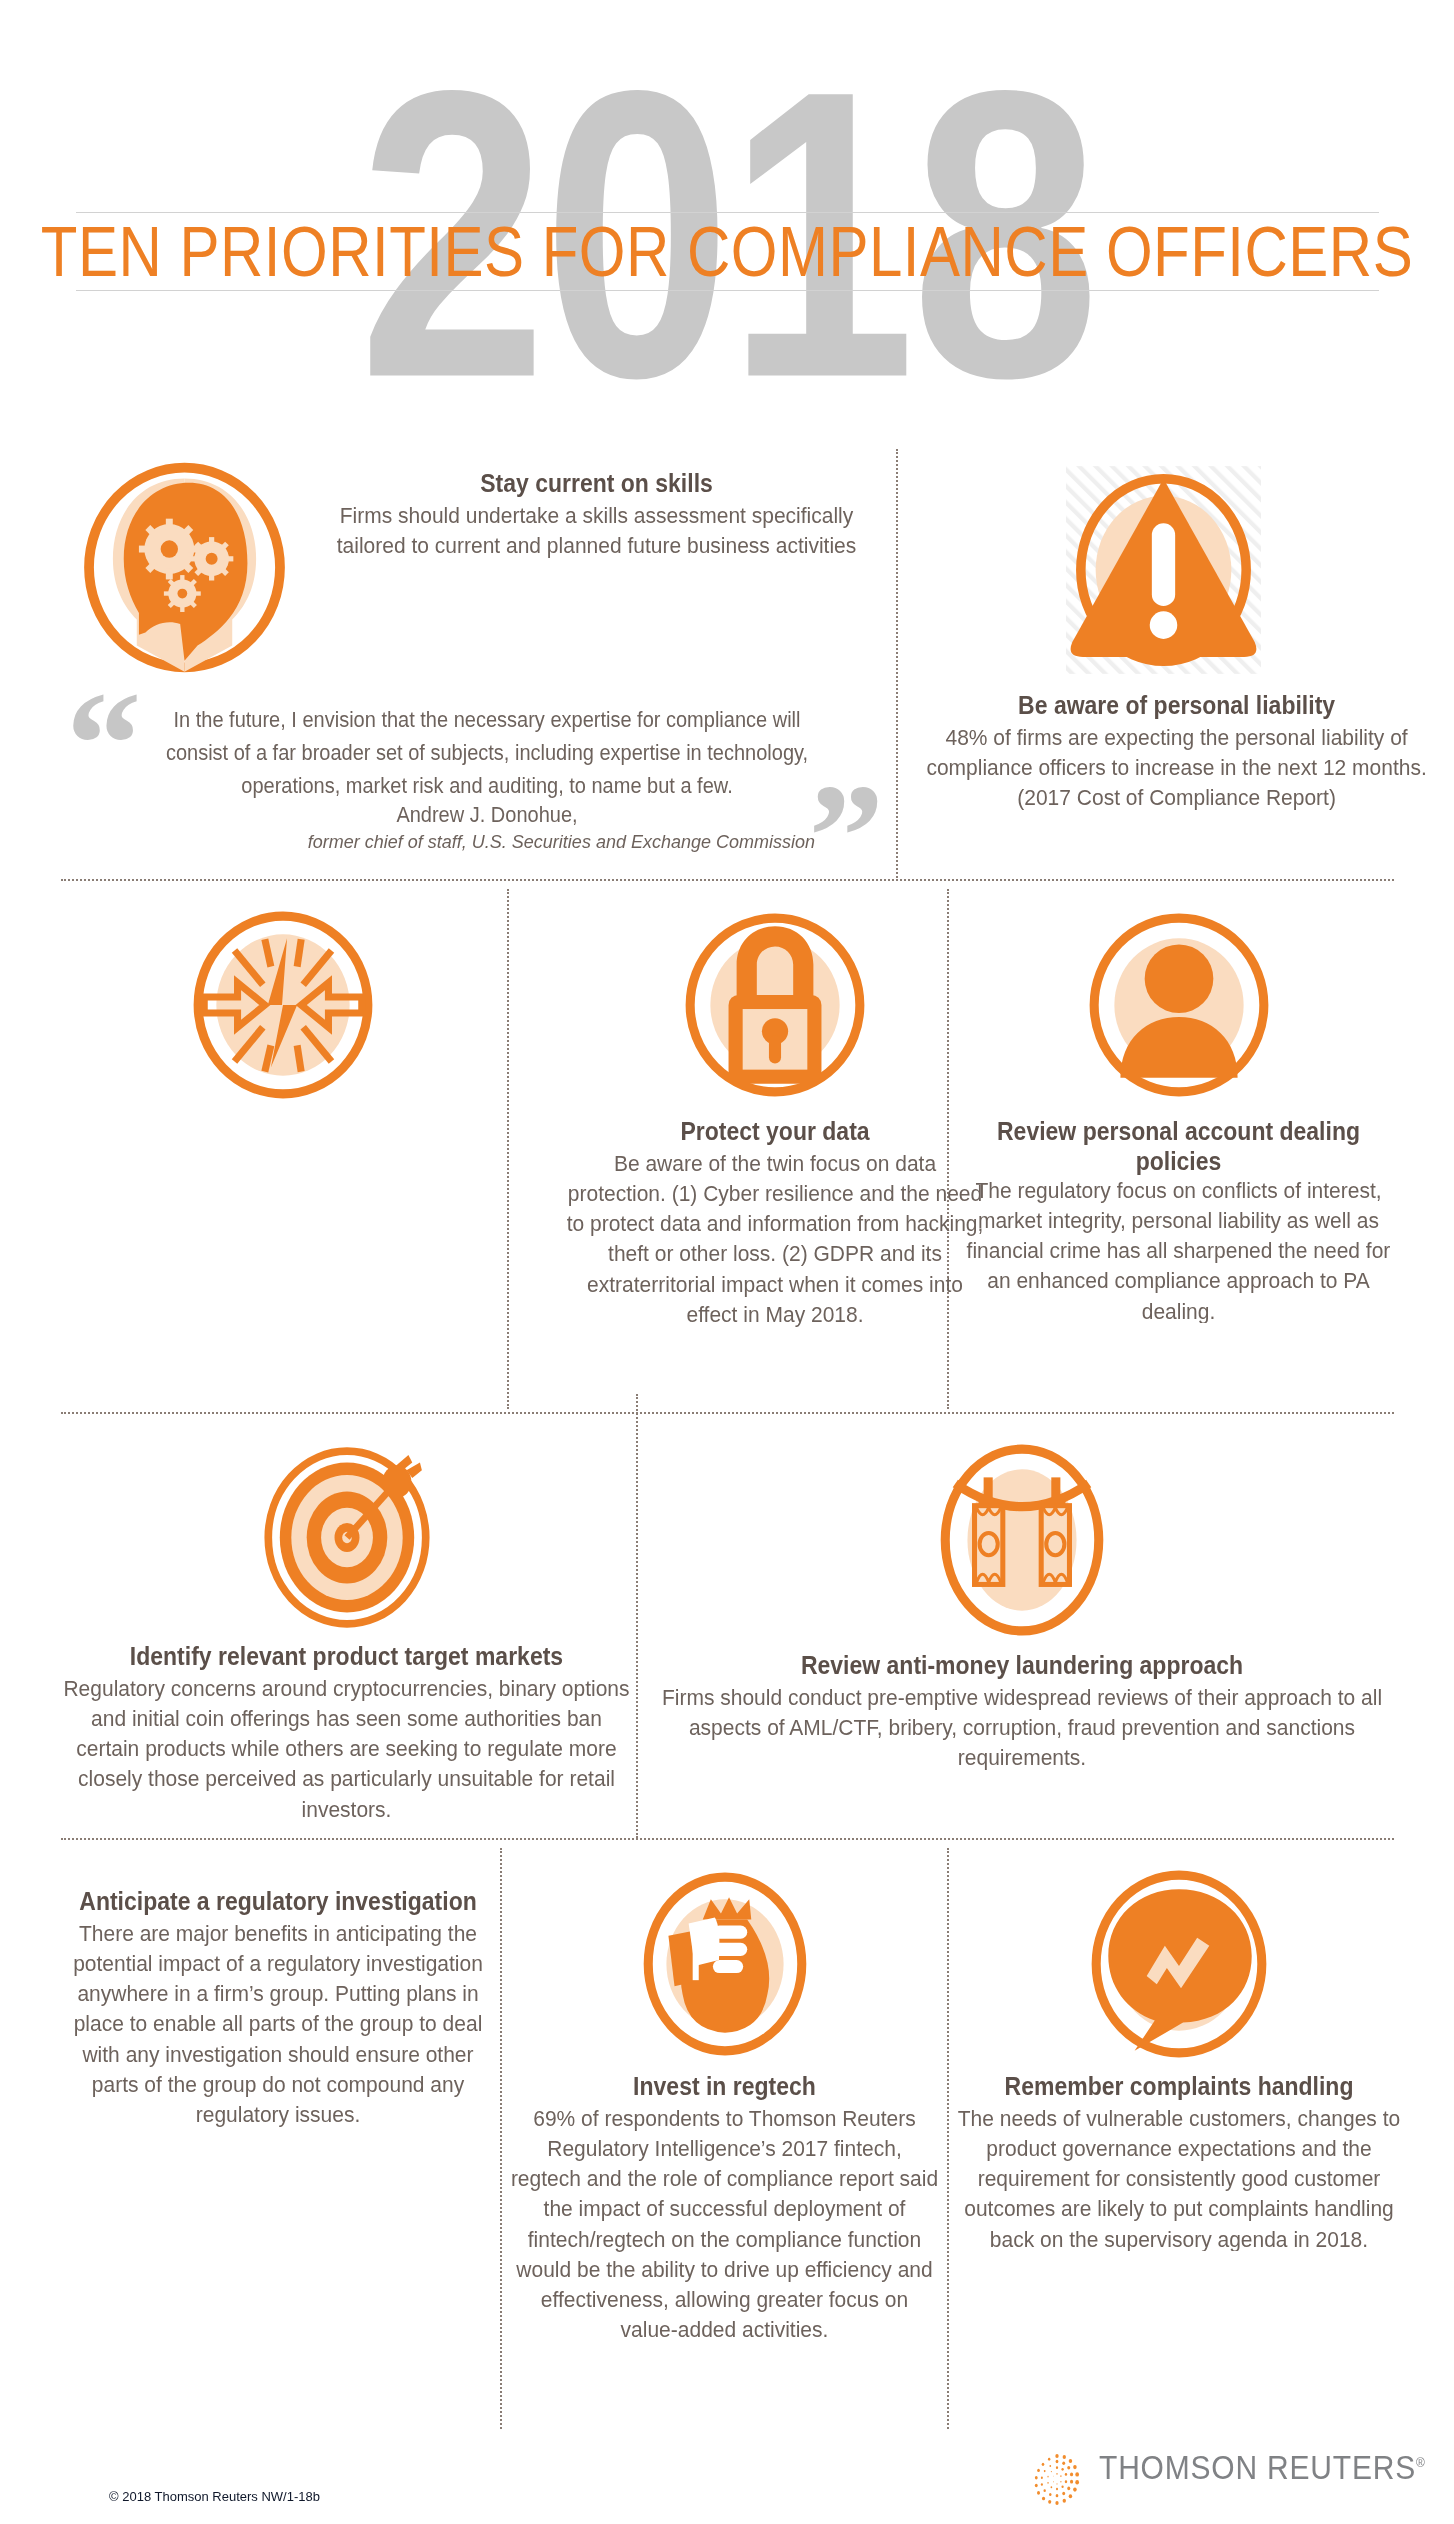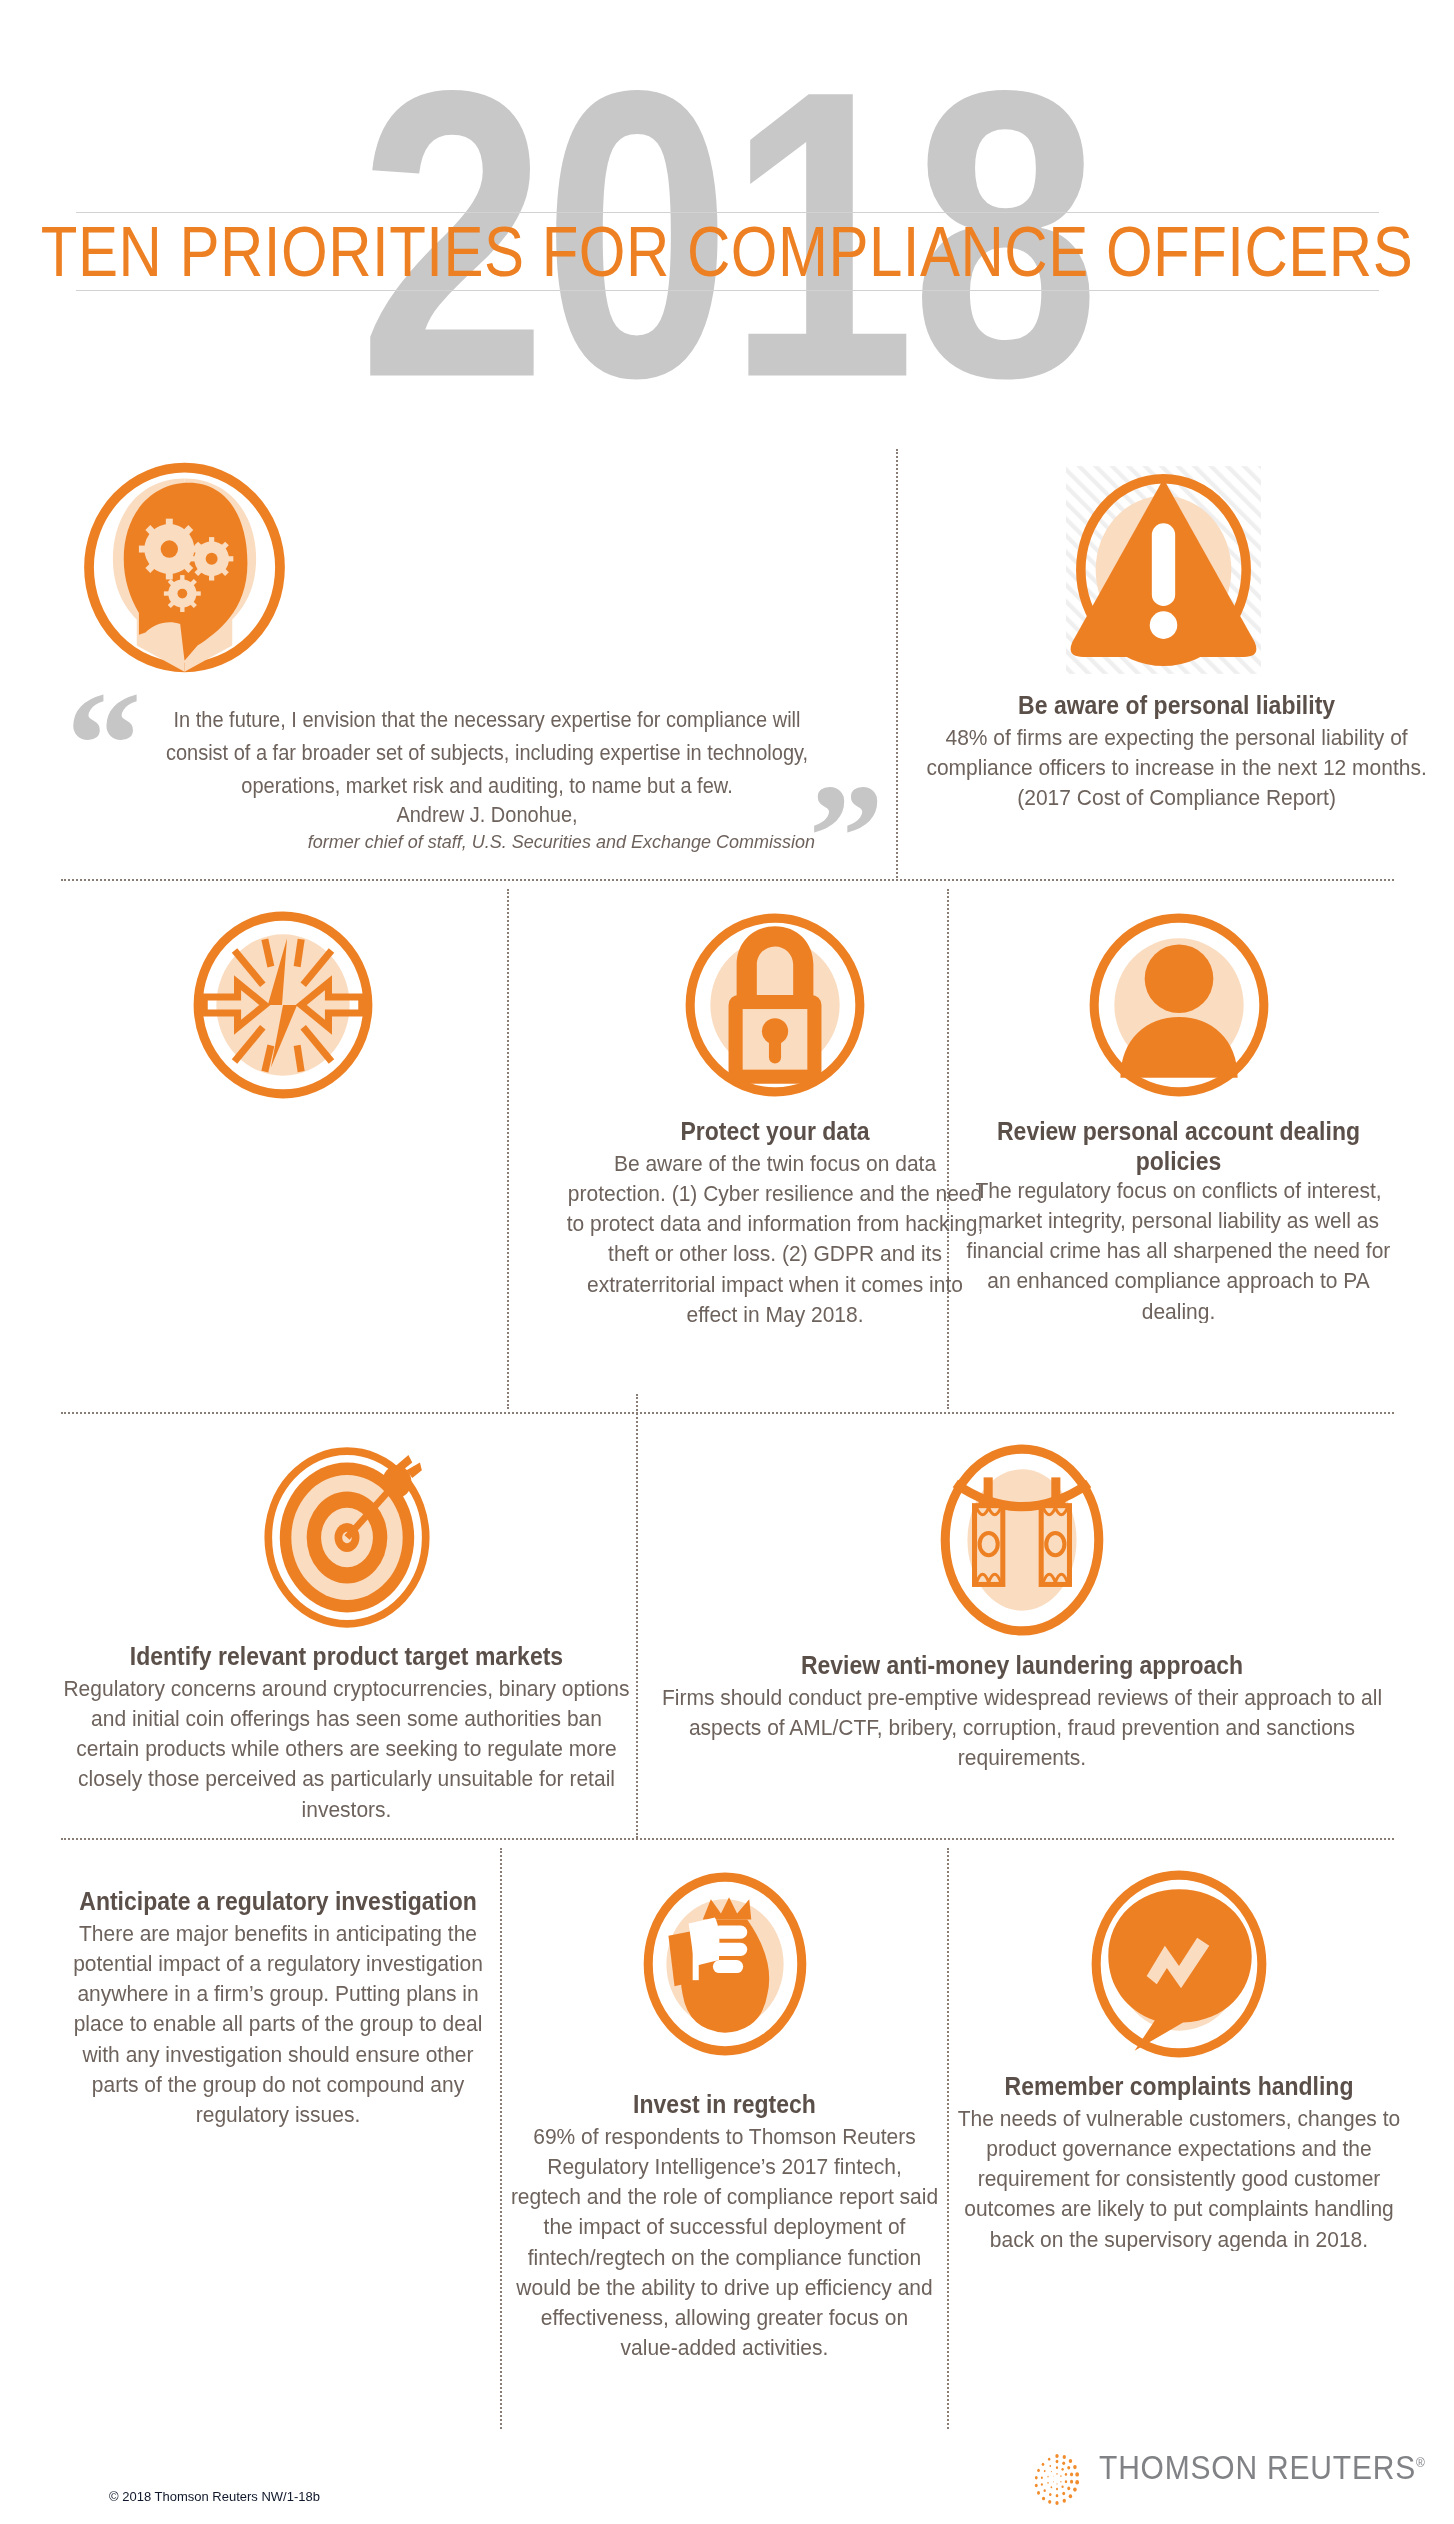--- a/index.html
+++ b/index.html
@@ -145,20 +145,24 @@
             <rect x="-2" y="-17" width="4" height="7" transform="rotate(45)"></rect>
             <rect x="-2" y="10" width="4" height="7" transform="rotate(45)"></rect>
             <rect x="-17" y="-2" width="7" height="4" transform="rotate(45)"></rect>
             <rect x="10" y="-2" width="7" height="4" transform="rotate(45)"></rect>
           </g>
           <circle r="4.5" fill="#ee8024"></circle>
         </g>
       </g>
     </svg>
   </div>
+  <div style="position:absolute;left:258px;top:15px;width:555px;">
+    <div class="card-title">Stay current on skills</div>
+    <div class="card-body" style="margin-top:4px;">Firms should undertake a skills assessment specifically tailored to current and planned future business activities</div>
+  </div>
 </div>
 
 <div class="quote-box" style="left:66px;top:694px;width:818px;height:167px;">
   <div class="qmark" style="left:0px;top:0px;">“</div>
   <div class="qmark" style="right:0px;top:92px;">”</div>
   <div class="quote-text" style="left:93px;top:10px;width:656px;">In the future, I envision that the necessary expertise for compliance will consist of a far broader set of subjects, including expertise in technology, operations, market risk and auditing, to name but a few.</div>
   <div class="quote-text quote-attr" style="left:93px;top:105px;width:656px;">Andrew J. Donohue,</div>
   <div class="quote-text quote-role" style="left:93px;top:135px;width:656px;line-height:24px;">former chief of staff, U.S. Securities and Exchange Commission</div>
 </div>
 
@@ -309,21 +313,21 @@
       <path d="M44 72 L74 66 L80 104 L76 116 L50 122 Z" fill="#ee8024"></path>
       <path d="M64 60 L90 54 Q96 64 94 96 L70 102 Z" fill="#ffffff"></path>
       <g fill="#ffffff">
         <rect x="88" y="62" width="34" height="13" rx="6.5"></rect>
         <rect x="88" y="79" width="34" height="13" rx="6.5"></rect>
         <rect x="88" y="96" width="30" height="13" rx="6.5"></rect>
       </g>
       <rect x="68" y="70" width="6" height="46" fill="#ffffff"></rect>
     </svg>
   </div>
-  <div style="margin-top:25px;width:429px;">
+  <div style="margin-top:7px;width:429px;">
     <div class="card-title">Invest in regtech</div>
     <div class="card-body" style="margin-top:4px;">69% of respondents to Thomson Reuters Regulatory Intelligence’s 2017 fintech, regtech and the role of compliance report said the impact of successful deployment of fintech/regtech on the compliance function would be the ability to drive up efficiency and effectiveness, allowing greater focus on value-added activities.</div>
   </div>
 </div>
 
 <div class="card" style="left:957px;top:1863px;width:444px;height:566px;">
   <div class="icon-wrap" style="width:202px;height:202px;">
     <svg width="202" height="202" viewBox="0 0 200 200">
       <ellipse cx="100" cy="100" rx="82" ry="88" fill="none" stroke="#ee8024" stroke-width="9"></ellipse>
       <ellipse cx="100" cy="100" rx="62" ry="66" fill="#fadcc0"></ellipse>

